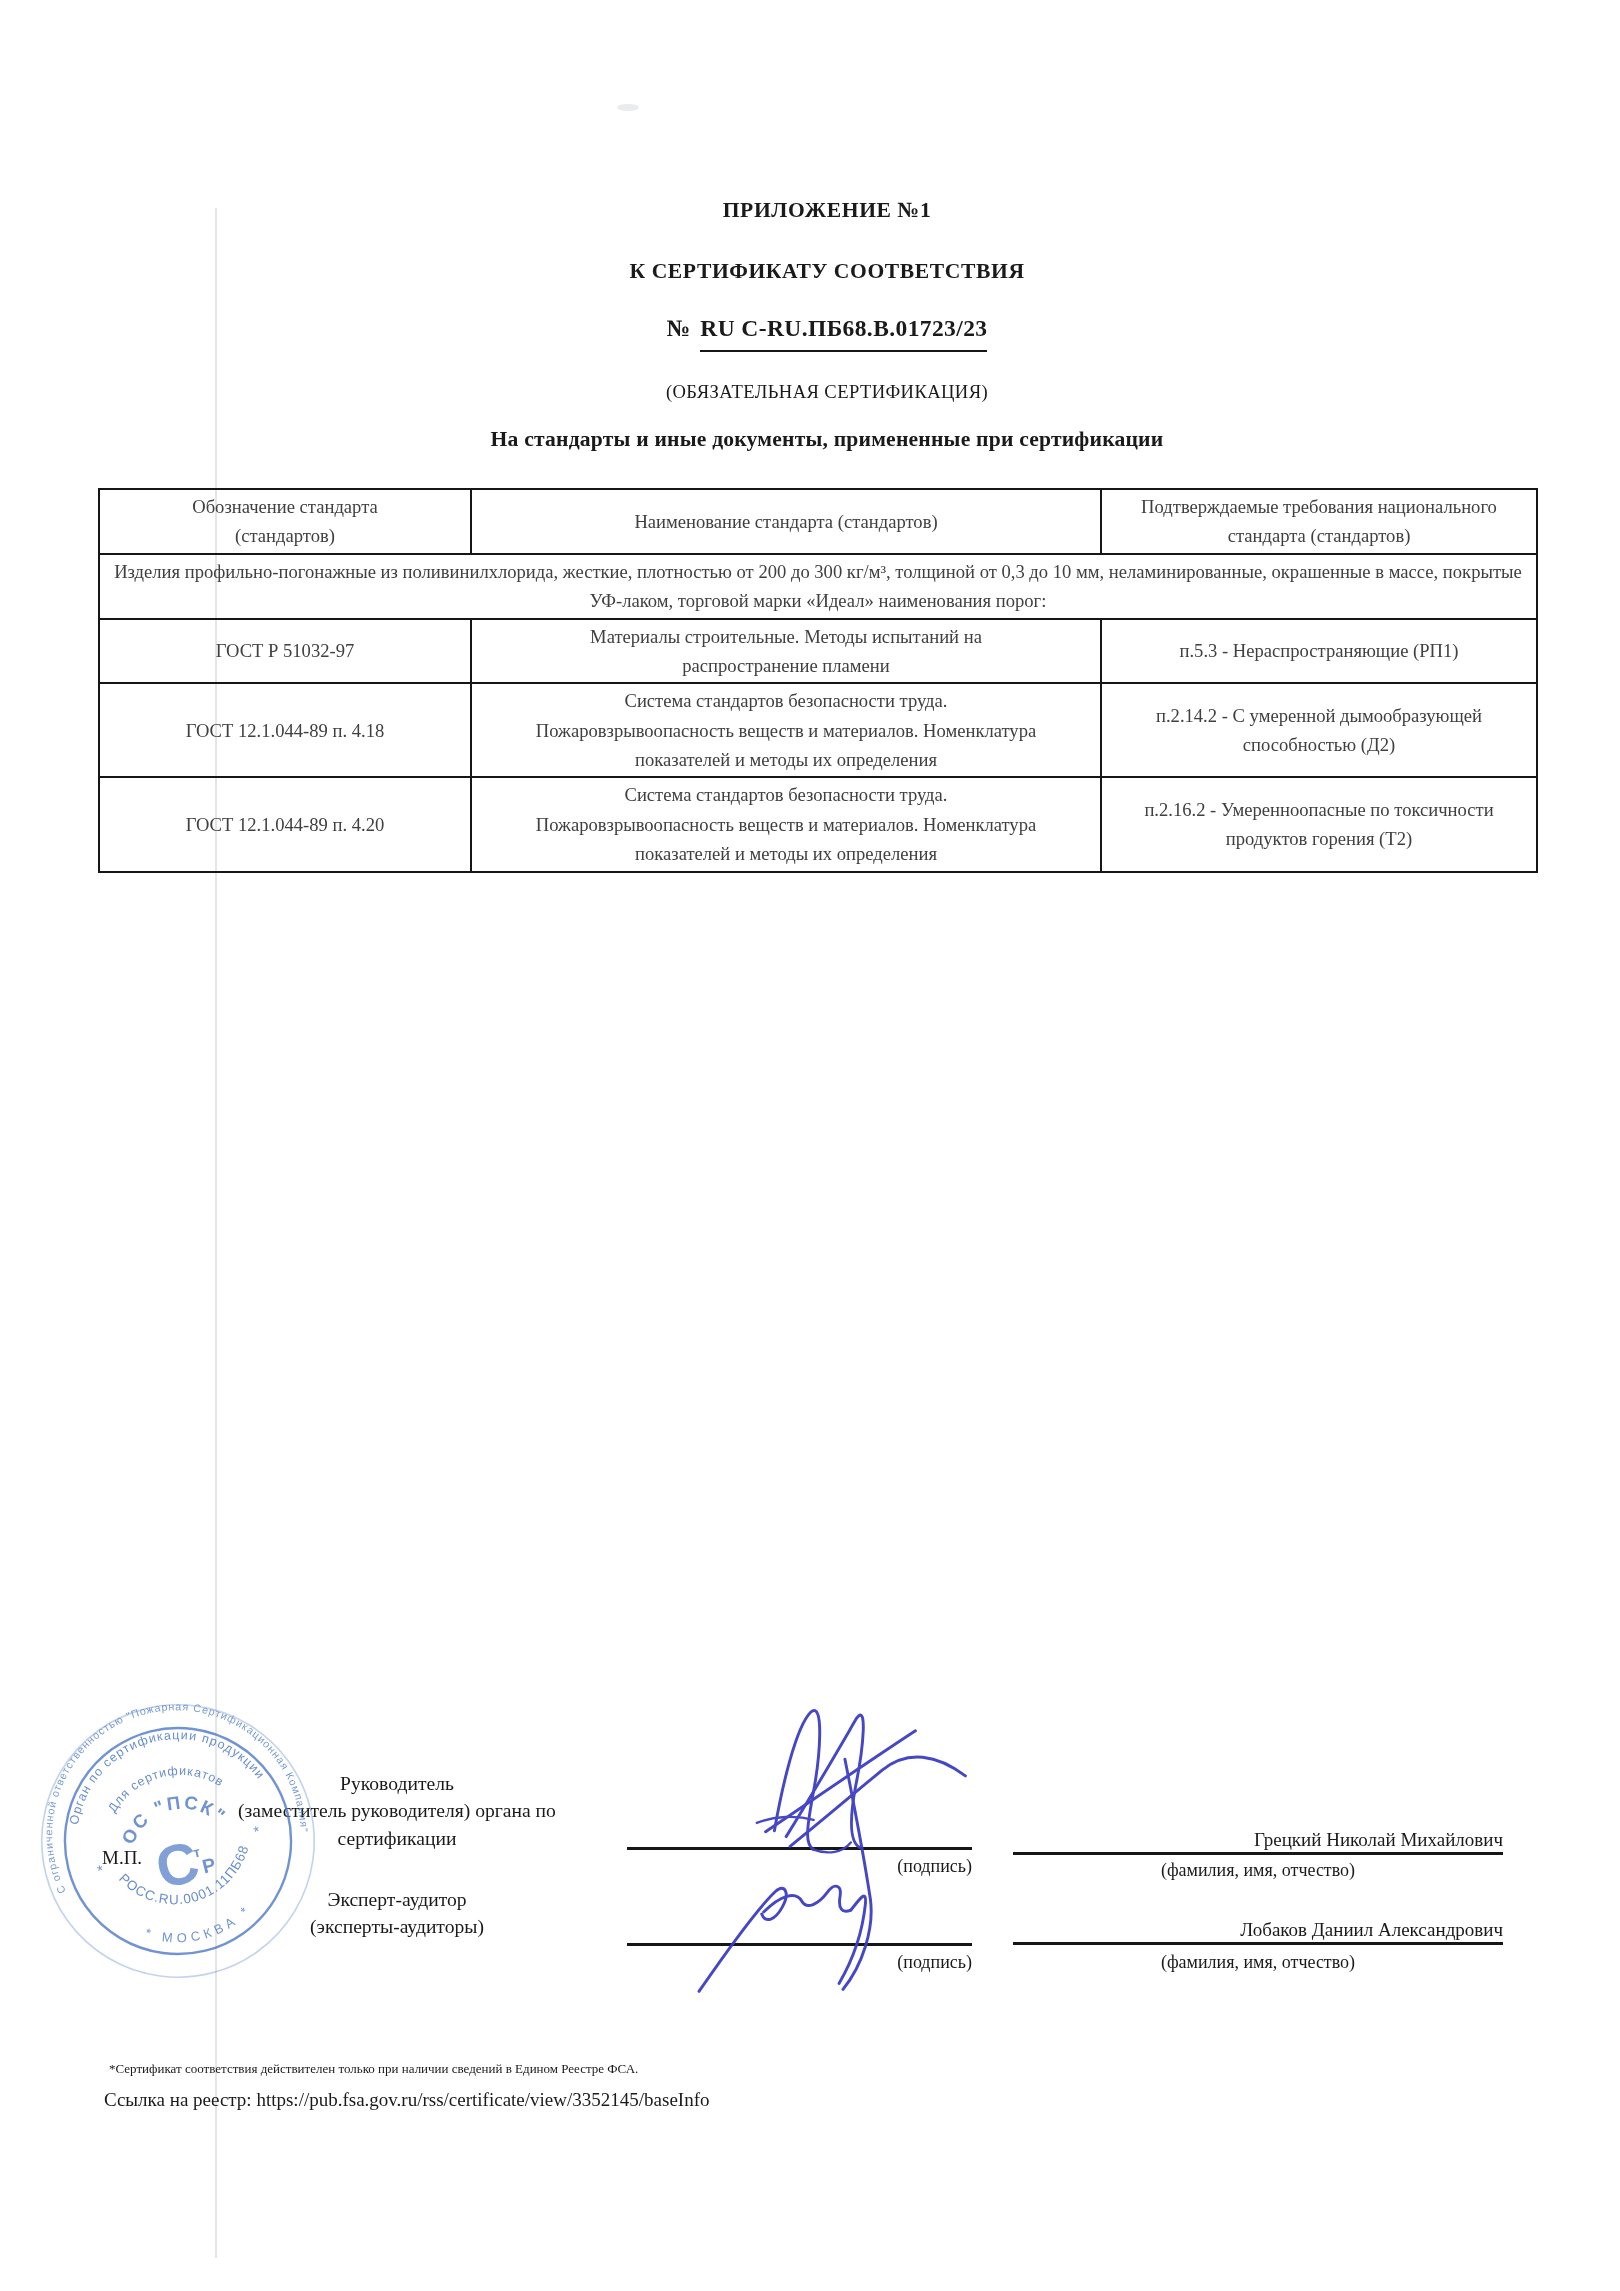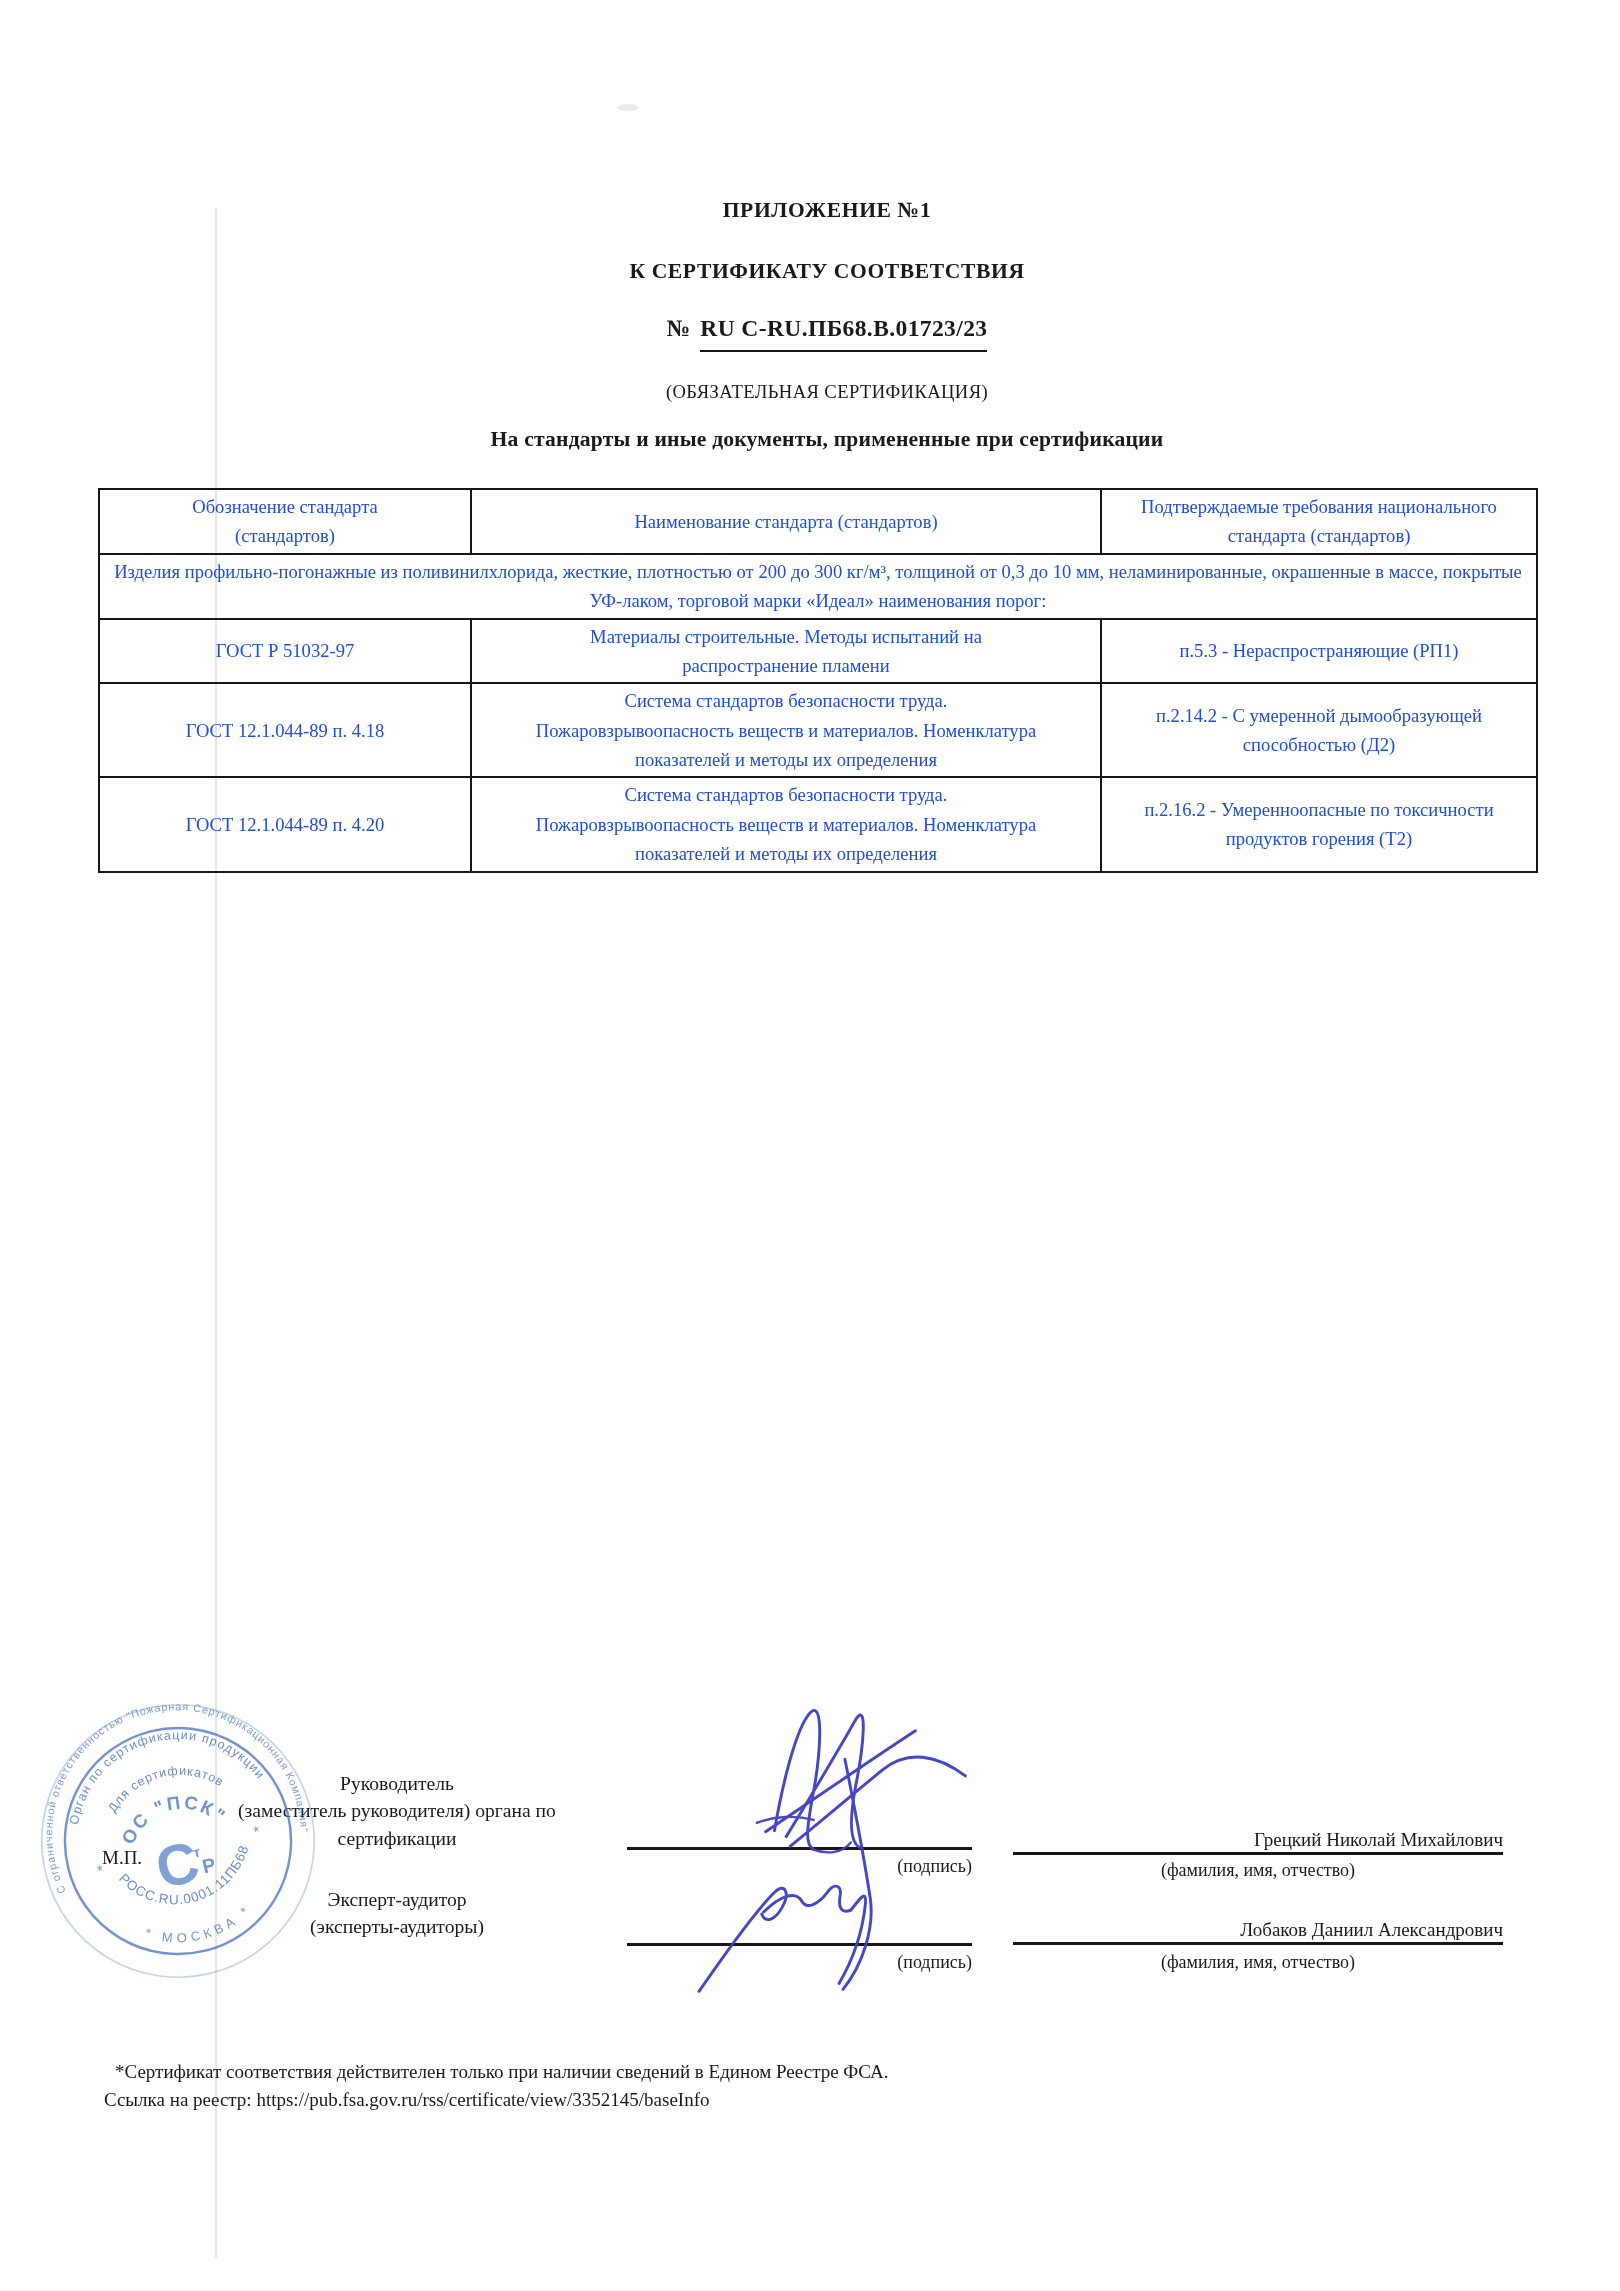--- a/index.html
+++ b/index.html
@@ -18,21 +18,21 @@
   .t-cert{top:259px;font-size:21.6px;font-weight:700;letter-spacing:0.6px;}
   .t-number{top:315px;font-size:23.5px;font-weight:700;letter-spacing:0.4px;}
   .t-number .num-prefix{margin-right:9.8px;}
   .t-number .num-value{border-bottom:2.5px solid #161616;padding-bottom:9px;}
   .t-oblig{top:381px;font-size:18.6px;letter-spacing:0.4px;}
   .t-subtitle{top:427px;font-size:21.6px;font-weight:700;letter-spacing:0.2px;}
   
   table.standards{
     position:absolute;left:98px;top:488px;width:1439px;
     border-collapse:collapse;table-layout:fixed;
-    font-size:18.6px;line-height:1.58;color:#1d4ed8;
+    font-size:18.6px;line-height:1.58;color:#404040;
   }
   table.standards th, table.standards td{
     border:2.5px solid #161616;text-align:center;vertical-align:middle;
     font-weight:400;padding:2px 9.8px;
   }
   table.standards{border:2.9px solid #161616;}
   col.c1{width:372px;} col.c2{width:630px;} col.c3{width:436px;}
   .th-c1{padding:2px 69px !important;}
   .cell-name{padding:2px 54px !important;}
   .cell-req{padding:2px 39px !important;}
@@ -48,21 +48,21 @@
   .sig-line-2{left:627px;top:1943px;}
   .sig-caption{left:627px;width:345px;text-align:right;font-size:18px;}
   .sig-caption-1{top:1856px;} .sig-caption-2{top:1952px;}
   .name-over{left:1013px;width:490px;text-align:right;font-size:19px;}
   .name-1{top:1829px;} .name-2{top:1919px;}
   .name-line{left:1013px;width:490px;height:2.9px;background:#161616;}
   .name-line-1{top:1852px;} .name-line-2{top:1942px;}
   .name-caption{left:1013px;width:490px;text-align:center;font-size:18px;}
   .name-caption-1{top:1860px;} .name-caption-2{top:1952px;}
   
-  .footer-1{left:115px;top:2061px;font-size:19px;}
+  .footer-1{left:109px;top:2061px;font-size:13px;}
   .footer-2{left:104px;top:2089px;font-size:19px;}
   
   .stamp-svg{left:39px;top:1702px;width:278px;height:278px;opacity:.93;}
   .stamp-svg text{font-family:"Liberation Sans","DejaVu Sans",sans-serif;}
   
   .signature-svg{left:588px;top:1676px;width:412px;height:333px;}
 </style>
 </head>
 <body>
 

